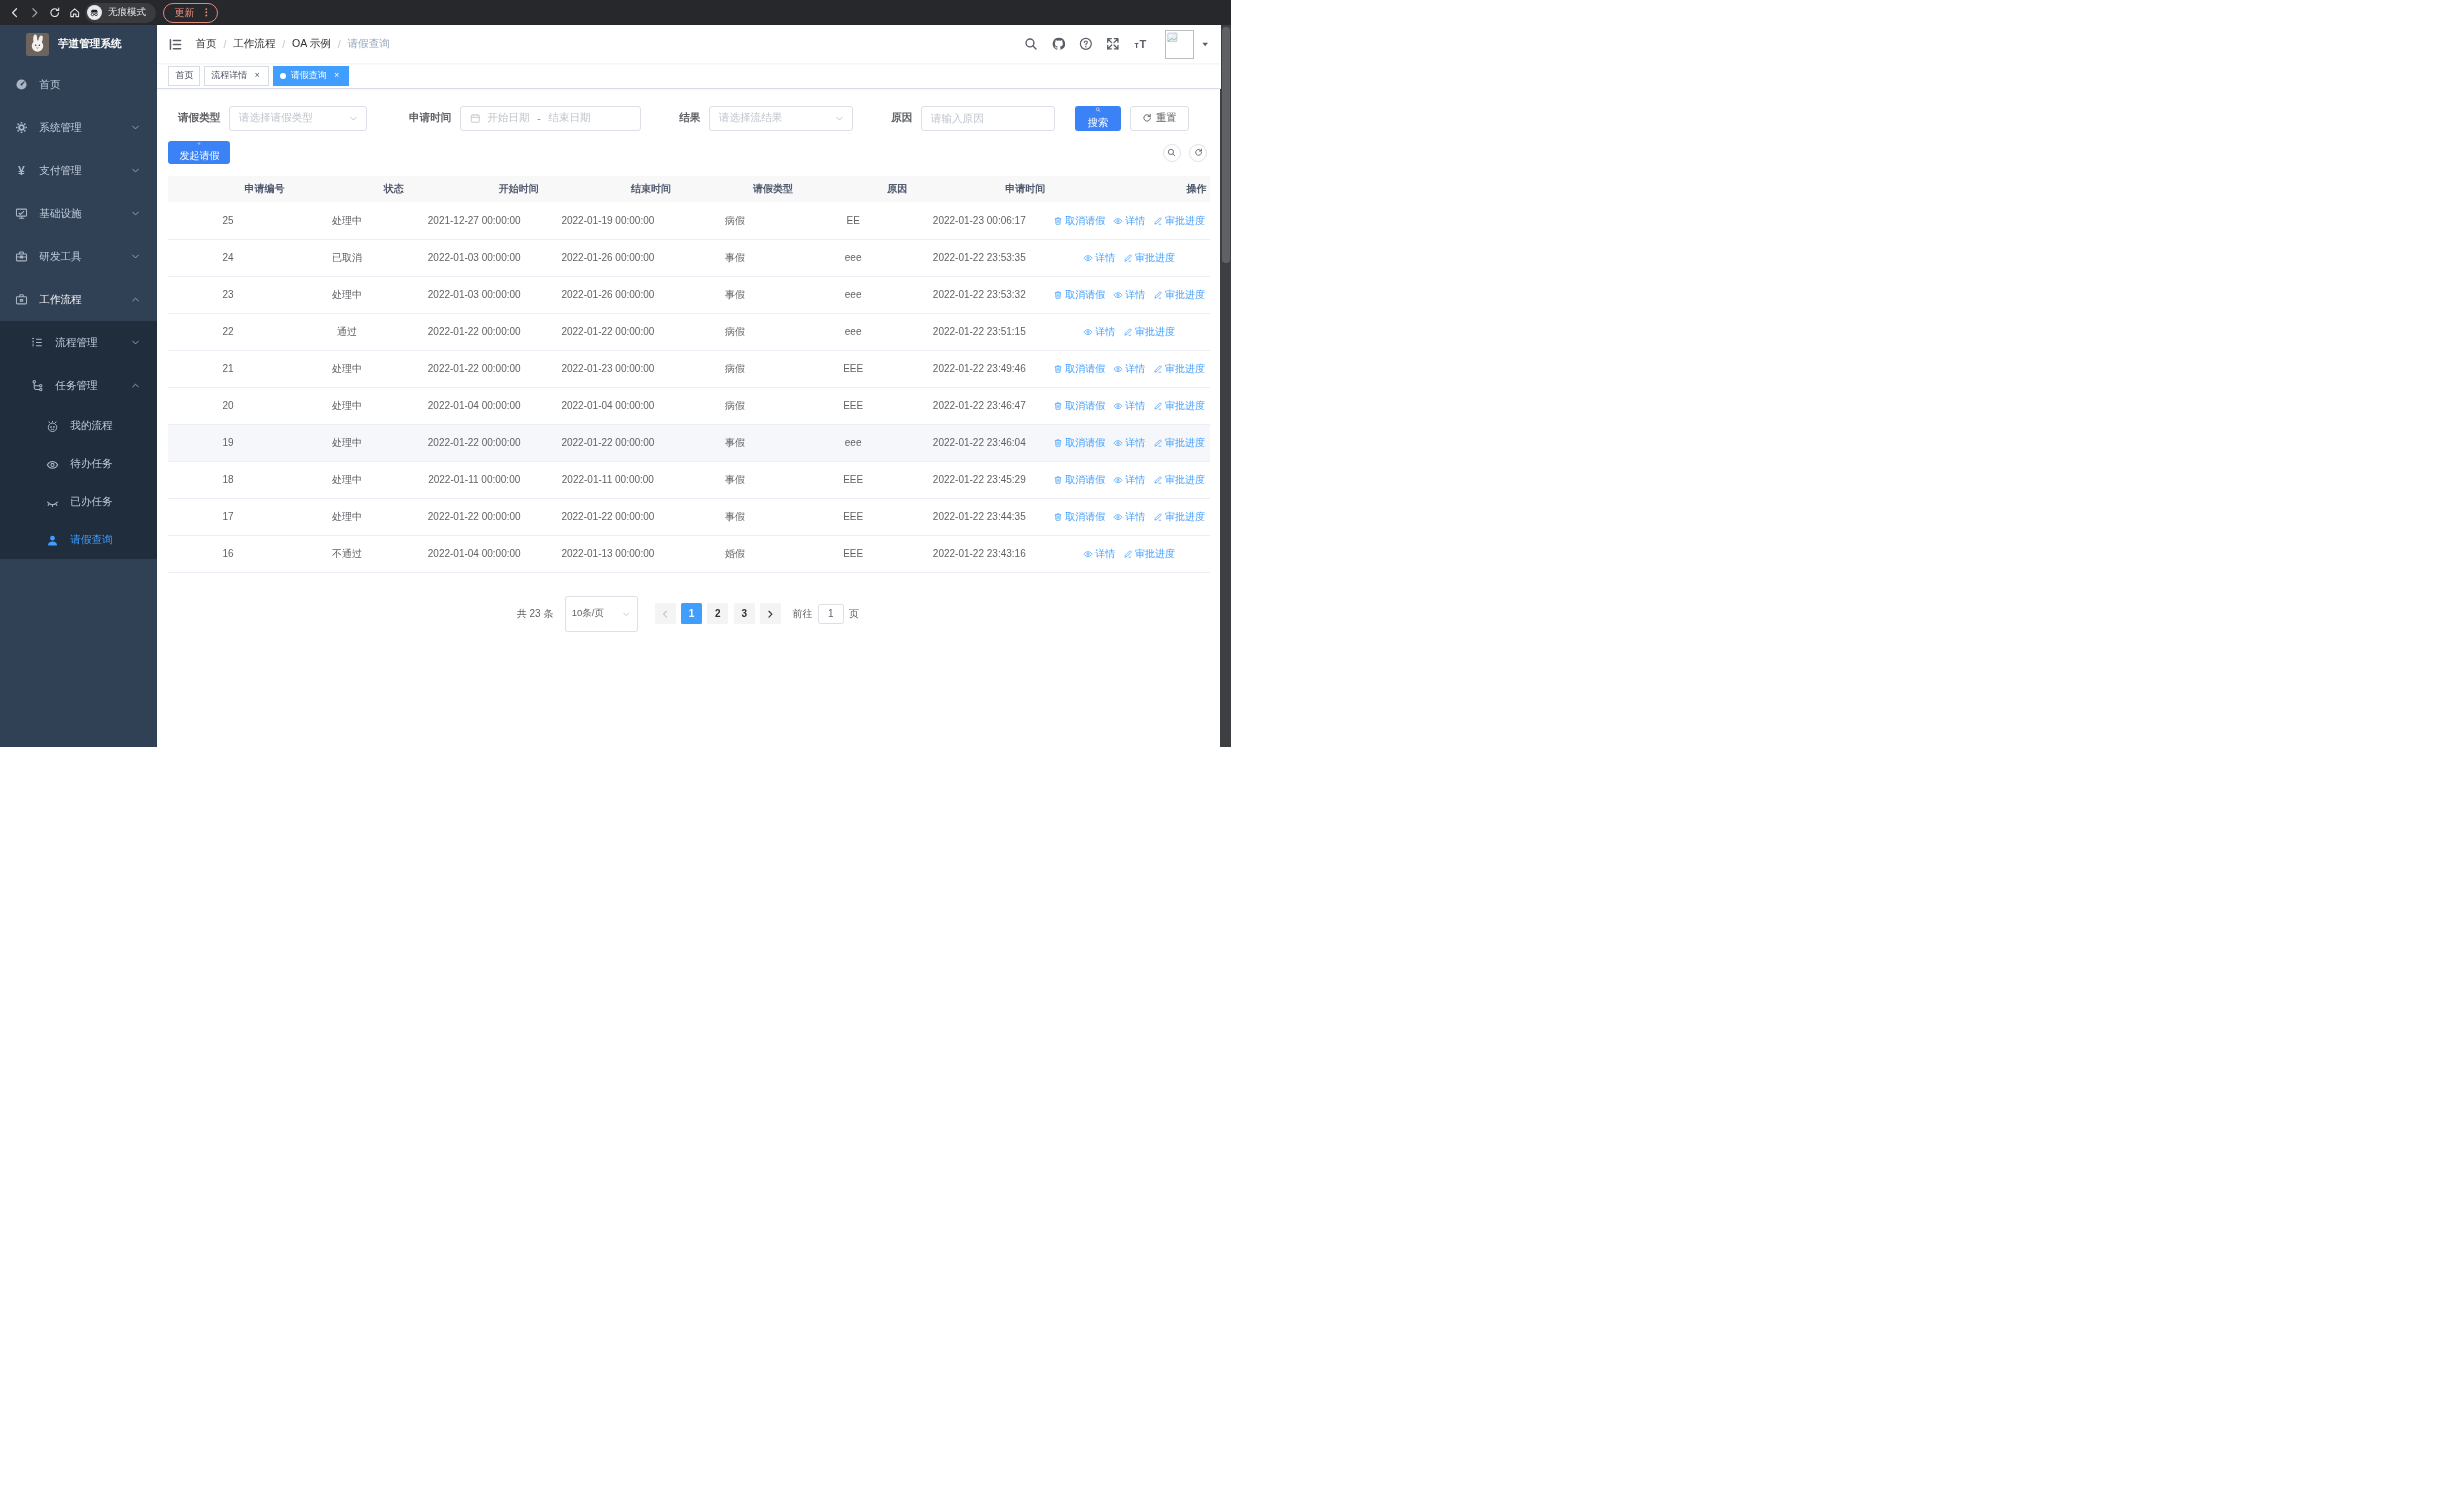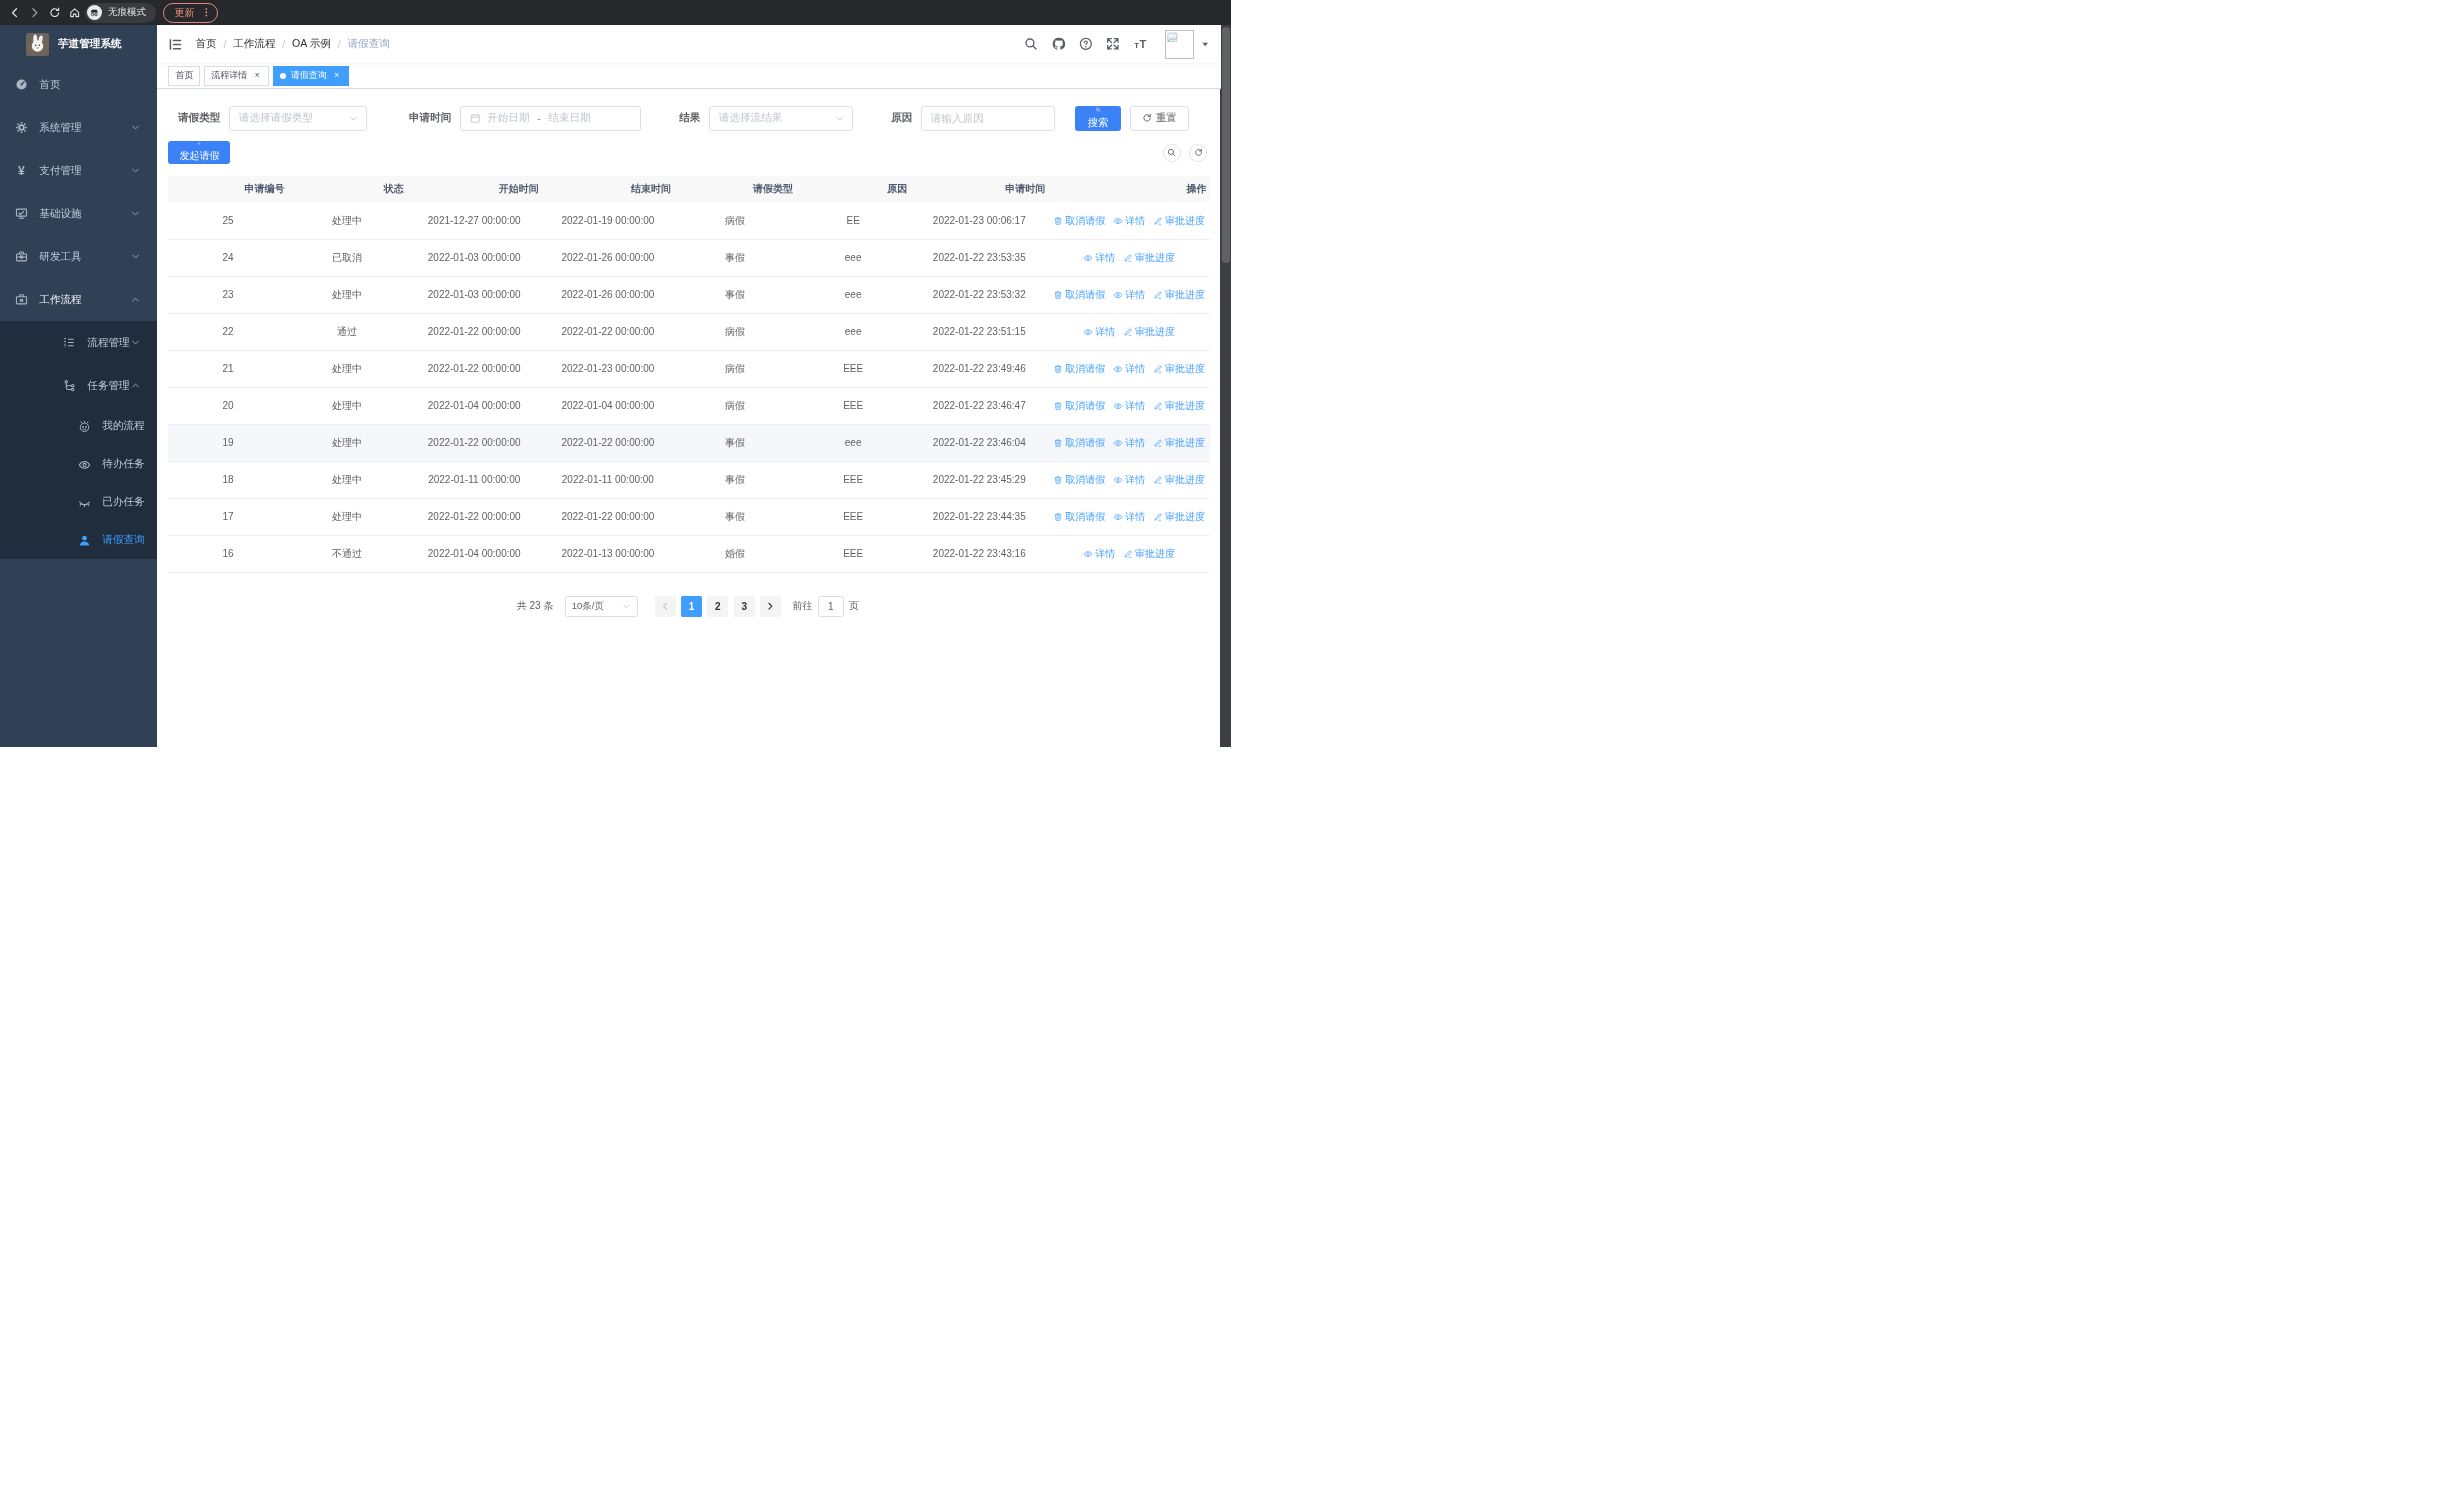--- a/index.html
+++ b/index.html
@@ -36,21 +36,21 @@
   .logo-img svg { width:23px; height:23px; display:block; }
   .logo-title { color:#fff; font-size:10.6px; font-weight:700; margin-left:9px; white-space:nowrap; }
   .menu-item { height:43px; display:flex; align-items:center; padding-left:15px; color:#bfcbd9; font-size:10.6px; cursor:pointer; position:relative; white-space:nowrap; }
   .menu-item .mi-icon { width:16.7px; display:flex; color:#a9b5c2; }
   .menu-item .mi-icon svg { width:13px; height:13px; }
   .menu-item .mi-label { margin-left:7.6px; }
   .menu-item .chevron { position:absolute; right:17.5px; color:#97a3b0; display:flex; }
   .menu-item .chevron svg { width:9px; height:9px; }
   .menu-item.open-parent { color:#f4f4f5; }
   .submenu { background:#1f2d3d; }
-  .submenu .menu-item { padding-left:31px;margin-left:32px; }
+  .submenu .menu-item { padding-left:31px; }
   .submenu .menu-item.leaf { height:38px; padding-left:46px; }
   .menu-item.active { color:#409eff; }
   .menu-item.active .mi-icon { color:#409eff; }
 
   
   .main { flex:1; display:flex; flex-direction:column; background:#fff; min-width:0; }
   .navbar { height:38px; display:flex; align-items:center; padding:0 11.4px; background:#fff; position:relative; z-index:2; box-shadow:0 0.8px 3px rgba(0,21,41,.08); }
   .hamburger { color:#5a5e66; display:flex; cursor:pointer; }
   .hamburger svg { width:15px; height:15px; }
   .breadcrumb { display:flex; align-items:center; margin-left:12px; font-size:10.6px; color:#303133; }
@@ -109,21 +109,21 @@
   .grid tbody td { height:37px; border-bottom:0.8px solid #ebeef5; text-align:center; font-size:10px; color:#606266; padding:0 3px; white-space:nowrap; }
   .grid tbody tr.highlight { background:#f5f7fa; }
   .actions { display:flex; align-items:center; justify-content:center; gap:7.6px; }
   .action { display:inline-flex; align-items:center; gap:2.3px; color:#409eff; font-size:10px; cursor:pointer; white-space:nowrap; }
   .action .icon { display:flex; }
   .action svg { width:10px; height:10px; }
 
   
   .pagination { display:flex; align-items:center; justify-content:center; margin-top:23px; font-size:10px; color:#606266; padding-right:2.3px; }
   .pg-total { margin-right:11.4px; }
-  .pg-size { width:73px; height:21px; border:0.8px solid #dcdfe6; border-radius:2.3px; background:#fff; display:flex; align-items:center; padding:0 6px; color:#606266; font-size:9.5px; margin-right:17px; cursor:pointer; }
+  .pg-size { width:73px; height:36px; border:0.8px solid #dcdfe6; border-radius:2.3px; background:#fff; display:flex; align-items:center; padding:0 6px; color:#606266; font-size:9.5px; margin-right:17px; cursor:pointer; }
   .pg-size .sel-caret svg { width:8.4px; height:8.4px; }
   .pager { display:flex; align-items:center; gap:5.3px; }
   .page-btn { min-width:21px; height:21px; padding:0 3px; background:#f4f4f5; border-radius:1.5px; display:flex; align-items:center; justify-content:center; color:#303133; font-weight:700; font-size:10px; cursor:pointer; }
   .page-btn svg { width:8.4px; height:8.4px; }
   .page-btn.active { background:#409eff; color:#fff; }
   .page-btn.prev { color:#c0c4cc; }
   .pg-goto { display:flex; align-items:center; margin-left:11.4px; gap:5.3px; }
   .pg-goto input { width:26px; height:20.5px; border:0.8px solid #dcdfe6; border-radius:2.3px; text-align:center; font-size:10px; color:#606266; outline:0; }
 
   

